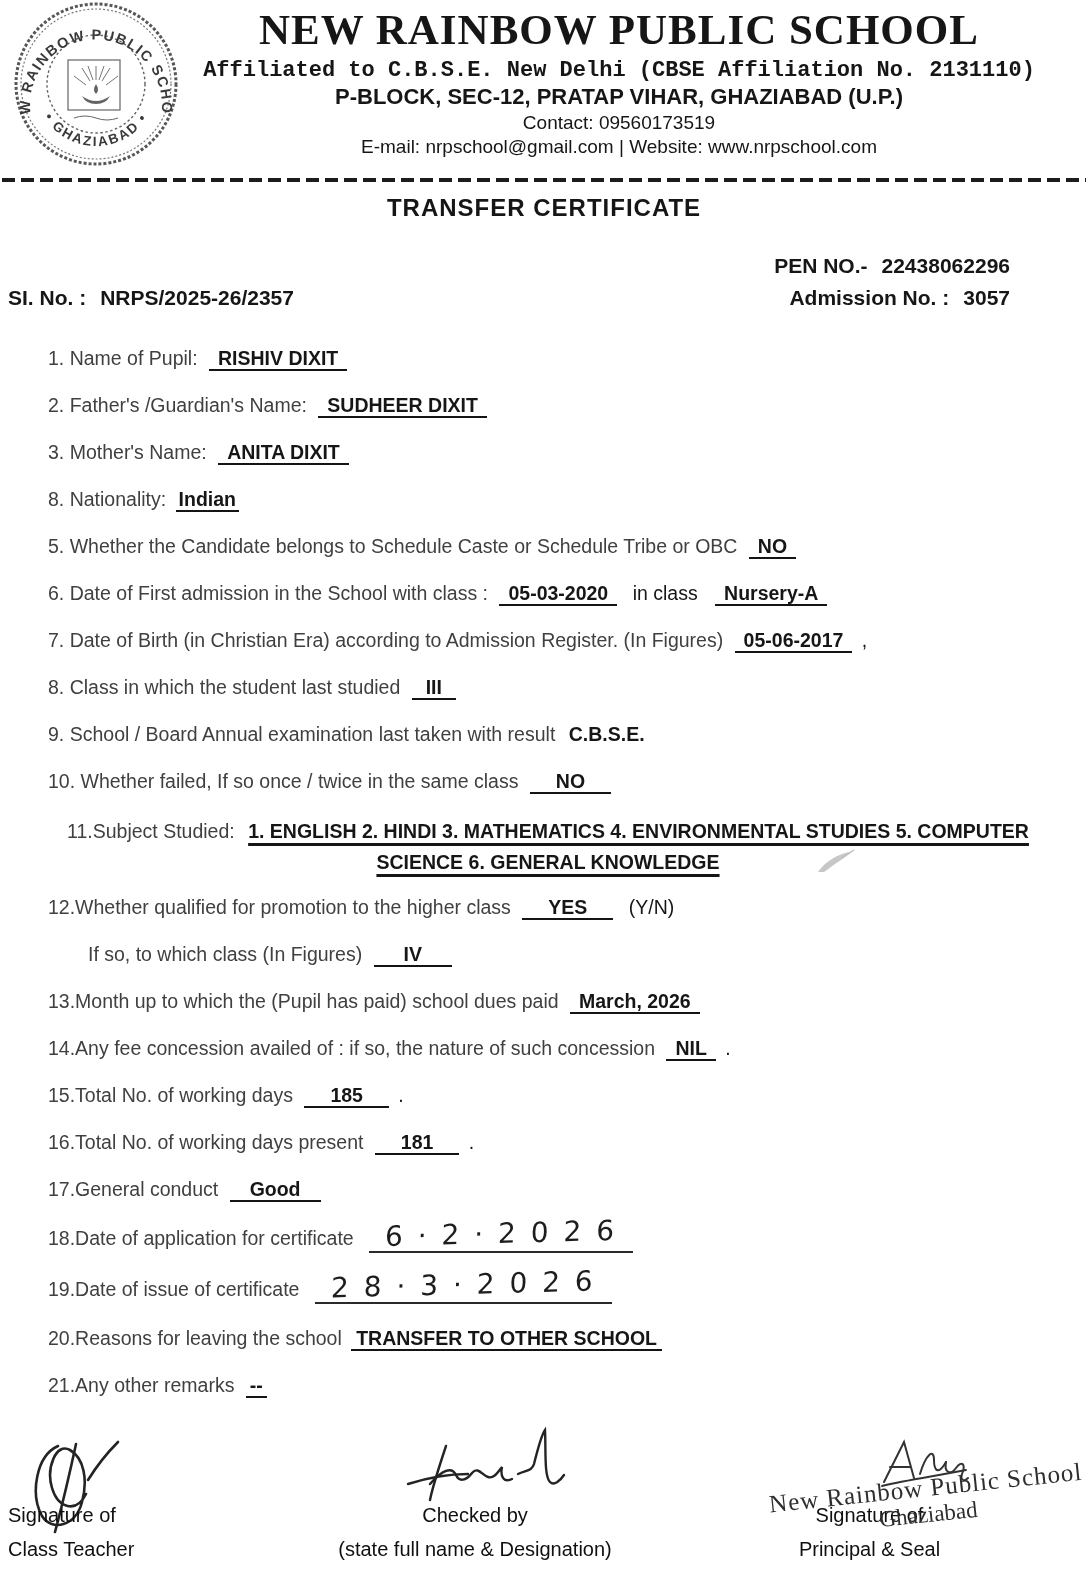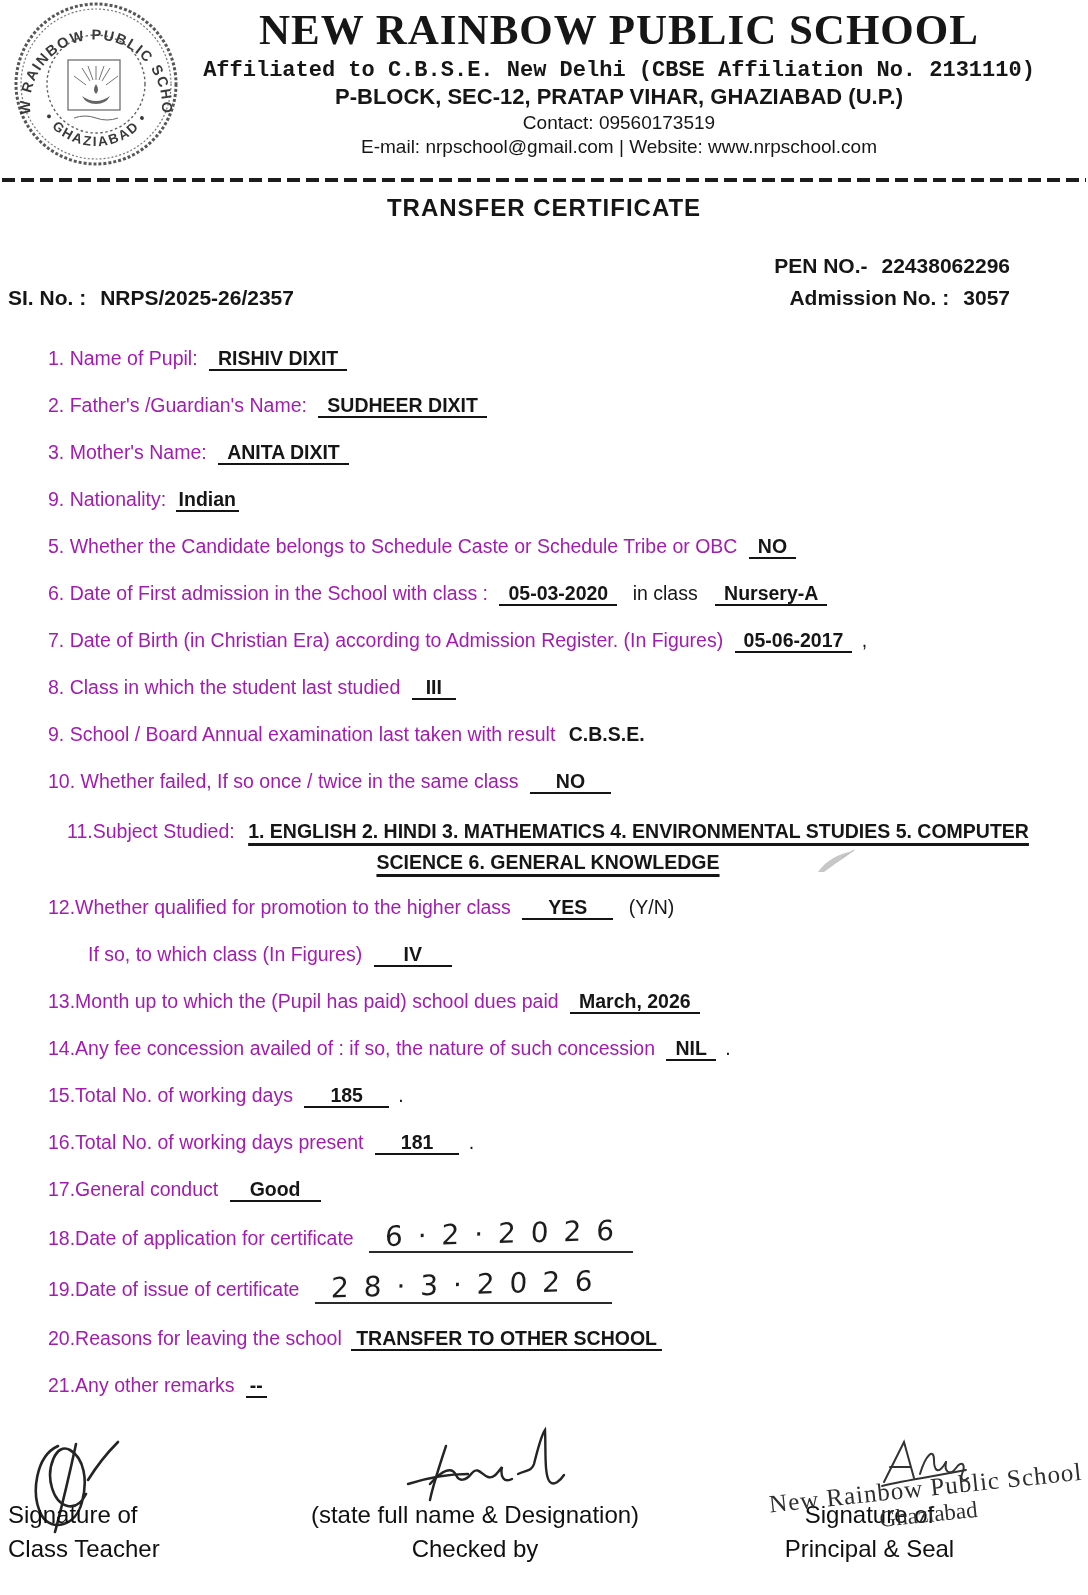--- a/index.html
+++ b/index.html
@@ -25,40 +25,40 @@
   .meta{position:absolute;top:252px;left:8px;right:78px;height:70px;font-weight:700;font-size:21px;}
   .pen{position:absolute;right:0;top:2px;}
   .adm{position:absolute;right:0;top:34px;}
   .si{position:absolute;left:0;top:34px;}
   .meta .val{margin-left:14px;}
   
   .items{position:absolute;top:346px;left:48px;right:40px;}
   .line{font-size:19.5px;line-height:25px;margin:0 0 22px 0;white-space:nowrap;}
   .line.wrap{white-space:normal;line-height:31px;margin-bottom:17px;text-align:center;}
   .indent{padding-left:40px;}
-  .lbl{color:#a21caf;}
+  .lbl{color:#404040;}
   .mid{margin:0 6px 0 10px;}
   .sfx{margin-left:4px;}
   .b{font-weight:700;margin-left:8px;}
   .u{font-weight:700;border-bottom:2.5px solid #141414;padding:0 9px;margin-left:6px;}
   .u.w14{padding:0 14px;}
   .u.w20{padding:0 20px;text-align:center;}
   .u.w26{padding:0 26px;}
   .u.w30{padding:0 30px;}
   .u-wrap{font-weight:700;margin-left:8px;text-decoration:underline;
     text-decoration-thickness:2.5px;text-underline-offset:5px;}
   
   .hw-line{display:inline-block;border-bottom:2px solid #2a2a2a;padding:0 16px;margin-left:10px;}
   .hw{font-family:"DejaVu Sans",sans-serif;font-size:28px;line-height:24px;letter-spacing:3px;
     display:inline-block;transform:rotate(-1.5deg) skewX(-3deg);color:#1d1d1d;position:relative;top:-2px;}
   
   .smudge{position:absolute;left:812px;top:848px;width:46px;height:28px;opacity:.55;}
   
   .sigs{position:absolute;top:1430px;left:0;right:0;height:165px;}
-  .sig-label{position:absolute;top:68px;font-size:24px;line-height:34px;color:#101010;}
+  .sig-label{position:absolute;top:68px;font-size:20px;line-height:34px;color:#101010;}
   .sig-left{left:8px;}
   .sig-mid{left:275px;width:400px;text-align:center;}
   .sig-right{left:752px;width:235px;text-align:center;}
   .sig-svg{position:absolute;}
   .svg-teacher{left:22px;top:2px;width:135px;height:112px;}
   .svg-checked{left:400px;top:-8px;width:200px;height:100px;}
   .svg-alka{left:876px;top:2px;width:100px;height:58px;}
   .stamp{position:absolute;left:762px;top:44px;width:330px;text-align:center;
     font-family:"Liberation Serif",serif;color:#2e2e2e;transform:rotate(-6deg);z-index:3;}
   .stamp-l1{font-size:25px;line-height:28px;letter-spacing:1px;}
@@ -137,21 +137,21 @@
       <span class="lbl">2. Father's /Guardian's Name:</span>
       <span class="u">SUDHEER DIXIT</span>
     </div>
 
     <div class="line">
       <span class="lbl">3. Mother's Name:</span>
       <span class="u">ANITA DIXIT</span>
     </div>
 
     <div class="line">
-      <span class="lbl">9. Nationality:</span>
+      <span class="lbl">8. Nationality:</span>
       <span class="u" style="padding:0 3px;margin-left:4px;">Indian</span>
     </div>
 
     <div class="line">
       <span class="lbl">5. Whether the Candidate belongs to Schedule Caste or Schedule Tribe or OBC</span>
       <span class="u">NO</span>
     </div>
 
     <div class="line">
       <span class="lbl">6. Date of First admission in the School with class :</span>
@@ -286,22 +286,22 @@
       <div class="stamp-l1">New Rainbow Public School</div>
       <div class="stamp-l2">Ghaziabad</div>
     </div>
 
     <div class="sig-label sig-left">
       <div>Signature of</div>
       <div>Class Teacher</div>
     </div>
 
     <div class="sig-label sig-mid">
+      <div>Checked by</div>
       <div>(state full name &amp; Designation)</div>
-      <div>Checked by</div>
     </div>
 
     <div class="sig-label sig-right">
       <div>Signature of</div>
       <div>Principal &amp; Seal</div>
     </div>
 
   </div>
 </div>
 

